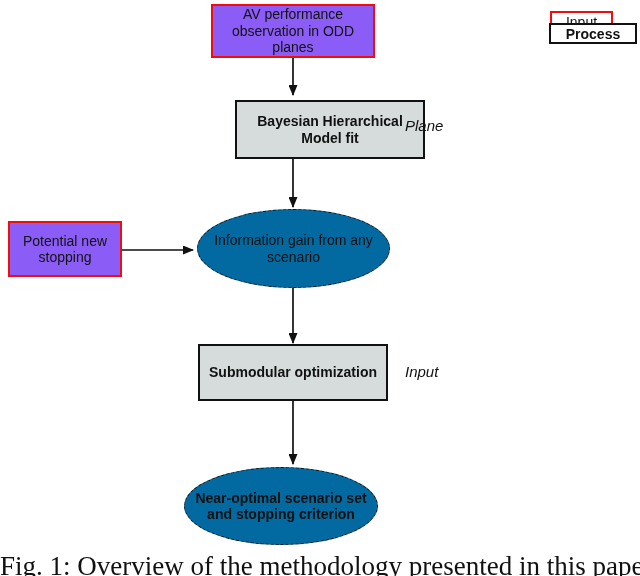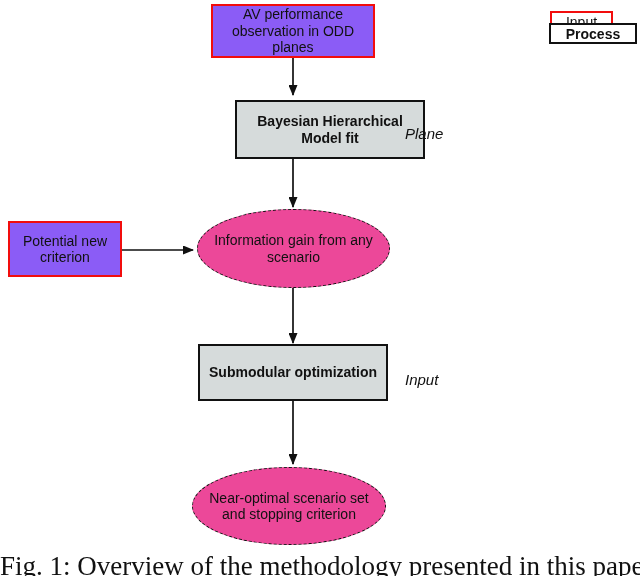--- a/index.html
+++ b/index.html
@@ -31,32 +31,31 @@
     border: 2px solid #f20d0d;
   }
   .node-process {
     border: 2px solid #111111;
     background: #d6dbdb;
     font-weight: bold;
   }
   .node-output {
     border: 1.6px dashed #111111;
     border-radius: 50%;
-    background: #ec4899;
+    background: #0369a1;
   }
   .node .label-inner {
     display: block;
   }
   .side-annotation {
     position: absolute;
     font-style: italic;
     font-size: 15px;
     color: #111111;
     white-space: nowrap;
-    margin-top: 8px;
   }
   #arrow-layer {
     position: absolute;
     left: 0;
     top: 0;
     pointer-events: none;
   }
   .legend-box {
     position: absolute;
     display: flex;
@@ -108,31 +107,31 @@
   <div class="node node-input" style="left:211px; top:4px; width:164px; height:54px;">
     <span class="label-inner" style="width:144px;">AV performance observation in ODD planes</span>
   </div>
 
   <div class="node node-process" style="left:198px; top:100px; width:190px; height:59px;margin-left:37px;">
     <span class="label-inner" style="width:168px;">Bayesian Hierarchical Model fit</span>
   </div>
   <div class="side-annotation" style="left:405px; top:117px;">Plane</div>
 
   <div class="node node-input" style="left:8px; top:221px; width:114px; height:56px;">
-    <span class="label-inner" style="width:96px;">Potential new criterion</span>
+    <span class="label-inner" style="width:96px;">Potential new stopping</span>
   </div>
 
   <div class="node node-output" style="left:197px; top:209px; width:193px; height:79px;">
     <span class="label-inner" style="width:180px;">Information gain from any scenario</span>
   </div>
 
   <div class="node node-process" style="left:198px; top:344px; width:190px; height:57px;justify-content:center;">
     <span class="label-inner" style="width:184px;">Submodular optimization</span>
   </div>
   <div class="side-annotation" style="left:405px; top:363px;">Input</div>
 
-  <div class="node node-output" style="left:192px; top:467px; width:194px; height:78px;">
+  <div class="node node-output" style="left:184px; top:467px; width:194px; height:78px;font-weight:bold;">
     <span class="label-inner" style="width:182px;">Near-optimal scenario set and stopping criterion</span>
   </div>
 
   <div id="figure-caption">Fig. 1: Overview of the methodology presented in this paper</div>
 
 </div>
 
 </body></html>

